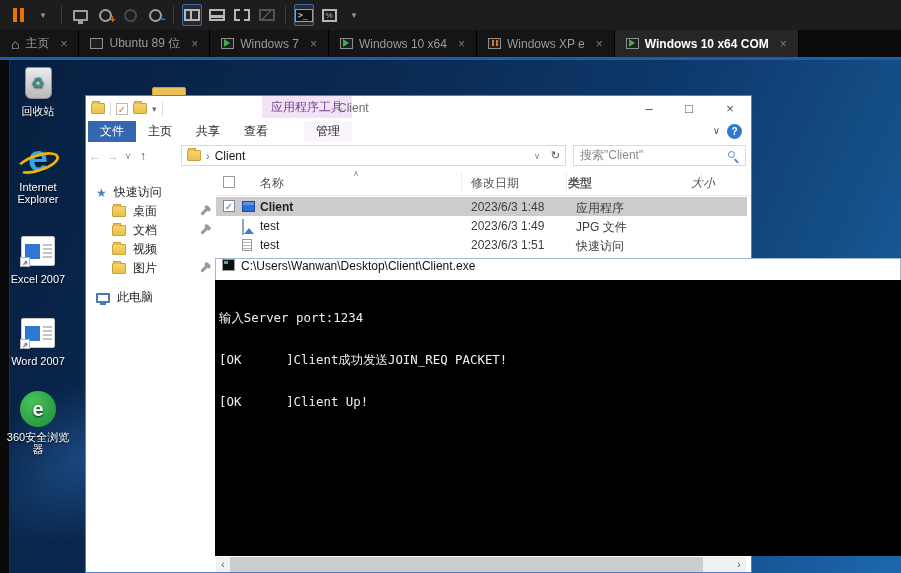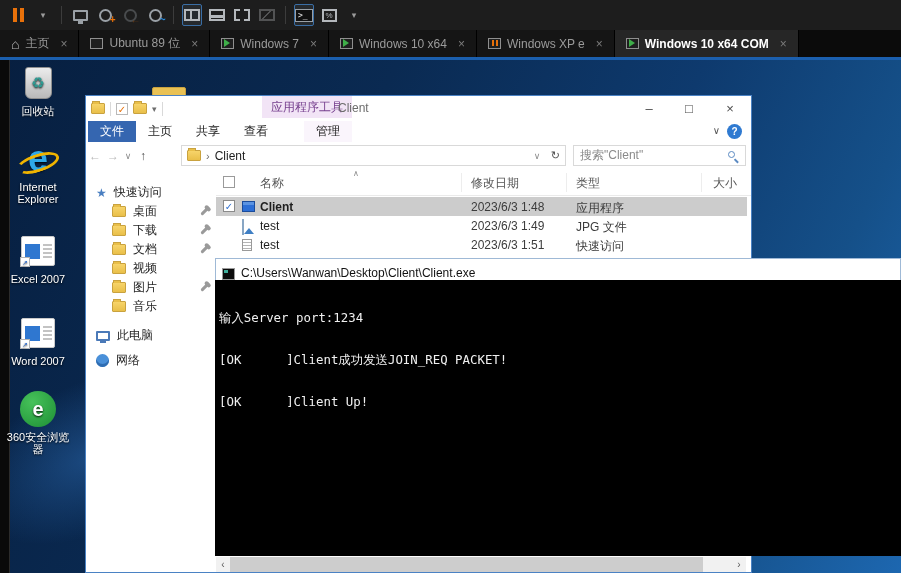--- a/index.html
+++ b/index.html
@@ -120,21 +120,21 @@
   .s-net { width:13px; height:13px; border-radius:50%; background:#4a90d9; box-shadow:inset 0 -3px 0 #2f6db2; }
   .pin { position:absolute; right:10px; top:5px; width:3px; height:9px; background:#9a9a9a; transform:rotate(45deg); border-radius:2px; }
   .pin::after { content:""; position:absolute; left:-2px; top:-2px; width:7px; height:4px; background:#9a9a9a; border-radius:2px; }
   .gap-a { margin-top:10px; } .gap-b { margin-top:6px; }
 
   .files { flex:1; position:relative; font-size:12px; }
   .fhead { position:absolute; left:0; right:0; top:0; height:27px; border-bottom:1px solid #eaeaea; color:#555; }
   .fh { position:absolute; top:6px; }
   .fh-cb { left:7px; top:7px; width:12px; height:12px; border:1px solid #9a9a9a; background:#fff; }
   .fh-name { left:44px; } .fh-sort { left:137px; top:0; font-size:8px; color:#8a8a8a; }
-  .fh-date { left:255px; } .fh-type { left:360px; } .fh-size { left:497px; }
+  .fh-date { left:255px; } .fh-type { left:352px;font-weight:bold; } .fh-size { left:475px;font-style:italic; }
   .col-sep { position:absolute; top:4px; width:1px; height:19px; background:#ededed; }
   .cs1 { left:245px; } .cs2 { left:350px; } .cs3 { left:485px; }
   .frow { position:absolute; left:0; right:4px; height:19px; }
   .frow.sel { background:#cccccc; }
   .r1 { top:28px; } .r2 { top:47px; } .r3 { top:66px; }
   .f-cb { position:absolute; left:7px; top:3px; width:12px; height:12px; border:1px solid #8a8a8a; background:#fff;
     color:#2f6fd0; font-size:10px; line-height:11px; text-align:center; }
   .f-ic { position:absolute; left:26px; top:4px; }
   .fi-exe { width:13px; height:11px; background:#2d6fd6; border:1px solid #1b4c9b; box-shadow:inset 0 3px 0 #5b93e2; }
   .fi-img { width:13px; height:10px; background:#fff; border:1px solid #88a6c4; position:relative; overflow:hidden; }
@@ -151,21 +151,21 @@
     display:flex; align-items:center; }
   .sc-ar { width:14px; text-align:center; color:#5b5b5b; font-size:10px; }
   .sc-track { position:relative; flex:1; height:15px; }
   .sc-thumb { position:absolute; left:0; top:0; width:473px; height:15px; background:#cdcdcd; }
 
   .folder-peek { position:absolute; left:152px; top:27px; width:34px; height:9px; background:#e9c154;
     border:1px solid #c9a23f; border-radius:2px 2px 0 0; z-index:4; }
 
   
   .console { position:absolute; left:215px; top:198px; width:686px; height:298px; z-index:9; }
-  .con-title { height:22px; background:#fff; display:flex; align-items:flex-end; gap:6px; padding-left:6px;
+  .con-title { height:22px; background:#fff; display:flex; align-items:flex-start; gap:6px; padding-left:6px;
     font-size:12px; color:#111; border:1px solid #9fb9d6; border-bottom:none; }
   .cmd-ic { width:13px; height:12px; background:#0c0c0c; border:1px solid #9a9a9a; position:relative; }
   .cmd-ic::after { content:""; position:absolute; left:1px; top:1px; width:4px; height:3px; background:#3fae9b; }
   .con-body { position:absolute; left:0; top:22px; right:0; bottom:0; background:#000; color:#f0f0f0;
     font-family:"DejaVu Sans Mono", monospace; font-size:12.4px; line-height:13.95px; white-space:pre;
     padding:3px 0 0 4px; overflow:hidden; }
 </style>
 </head>
 <body>
 
@@ -367,48 +367,35 @@
             <span class="star">★</span>
             <span>快速访问</span>
           </div>
           <div class="side-item">
             <span class="sf"></span>
             <span>桌面</span>
             <span class="pin"></span>
           </div>
           <div class="side-item">
             <span class="sf"></span>
-            <span>下载</span>
-            <span class="pin"></span>
-          </div>
-          <div class="side-item">
-            <span class="sf"></span>
             <span>文档</span>
             <span class="pin"></span>
           </div>
           <div class="side-item">
             <span class="sf"></span>
             <span>视频</span>
           </div>
           <div class="side-item">
             <span class="sf"></span>
             <span>图片</span>
             <span class="pin"></span>
           </div>
-          <div class="side-item">
-            <span class="sf"></span>
-            <span>音乐</span>
-          </div>
           <div class="side-item top gap-a">
             <span class="s-pc"></span>
             <span>此电脑</span>
-          </div>
-          <div class="side-item top gap-b">
-            <span class="s-net"></span>
-            <span>网络</span>
           </div>
         </div>
 
         <div class="files">
           <div class="fhead">
             <span class="fh fh-cb"></span>
             <span class="fh fh-name">名称</span>
             <span class="fh fh-sort">∧</span>
             <span class="fh fh-date">修改日期</span>
             <span class="fh fh-type">类型</span>

